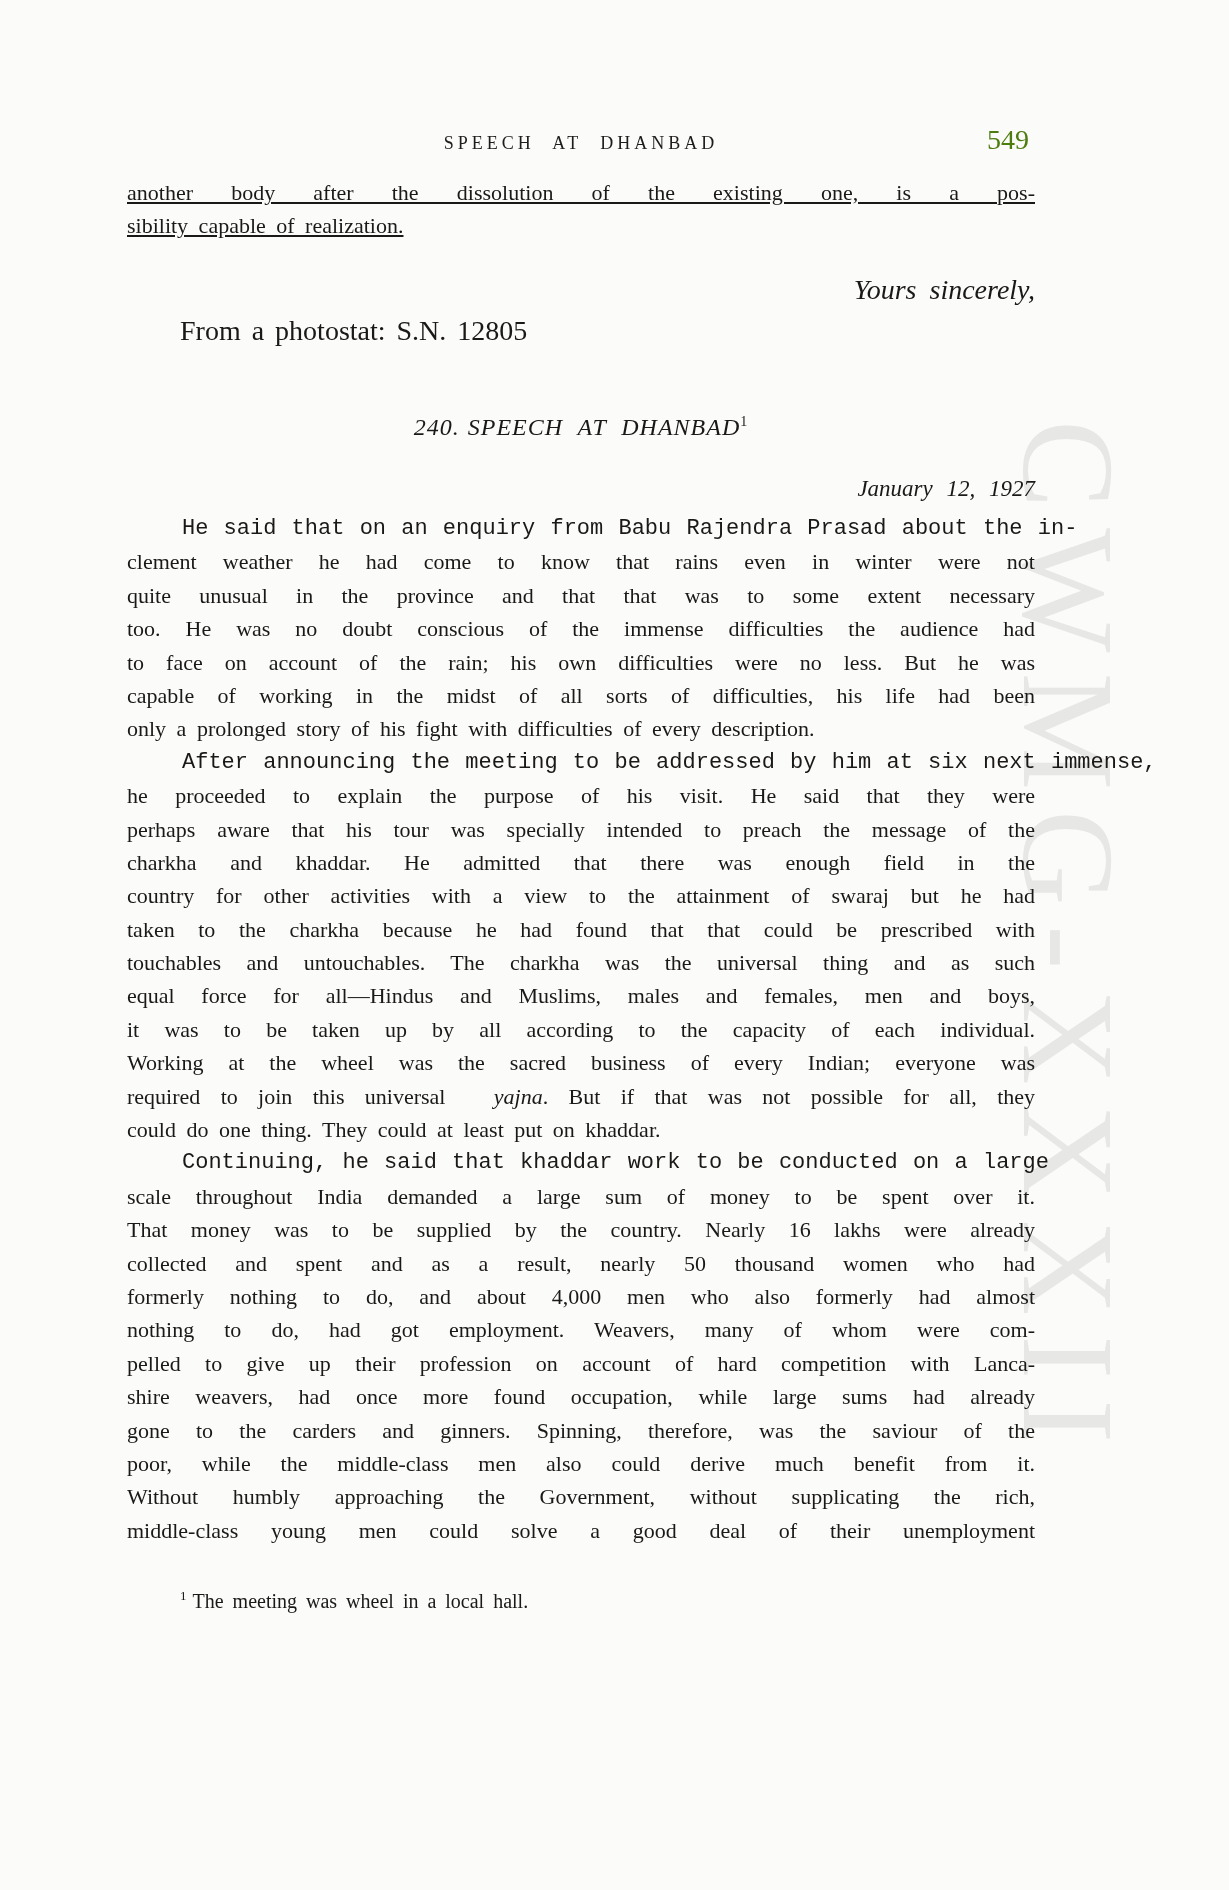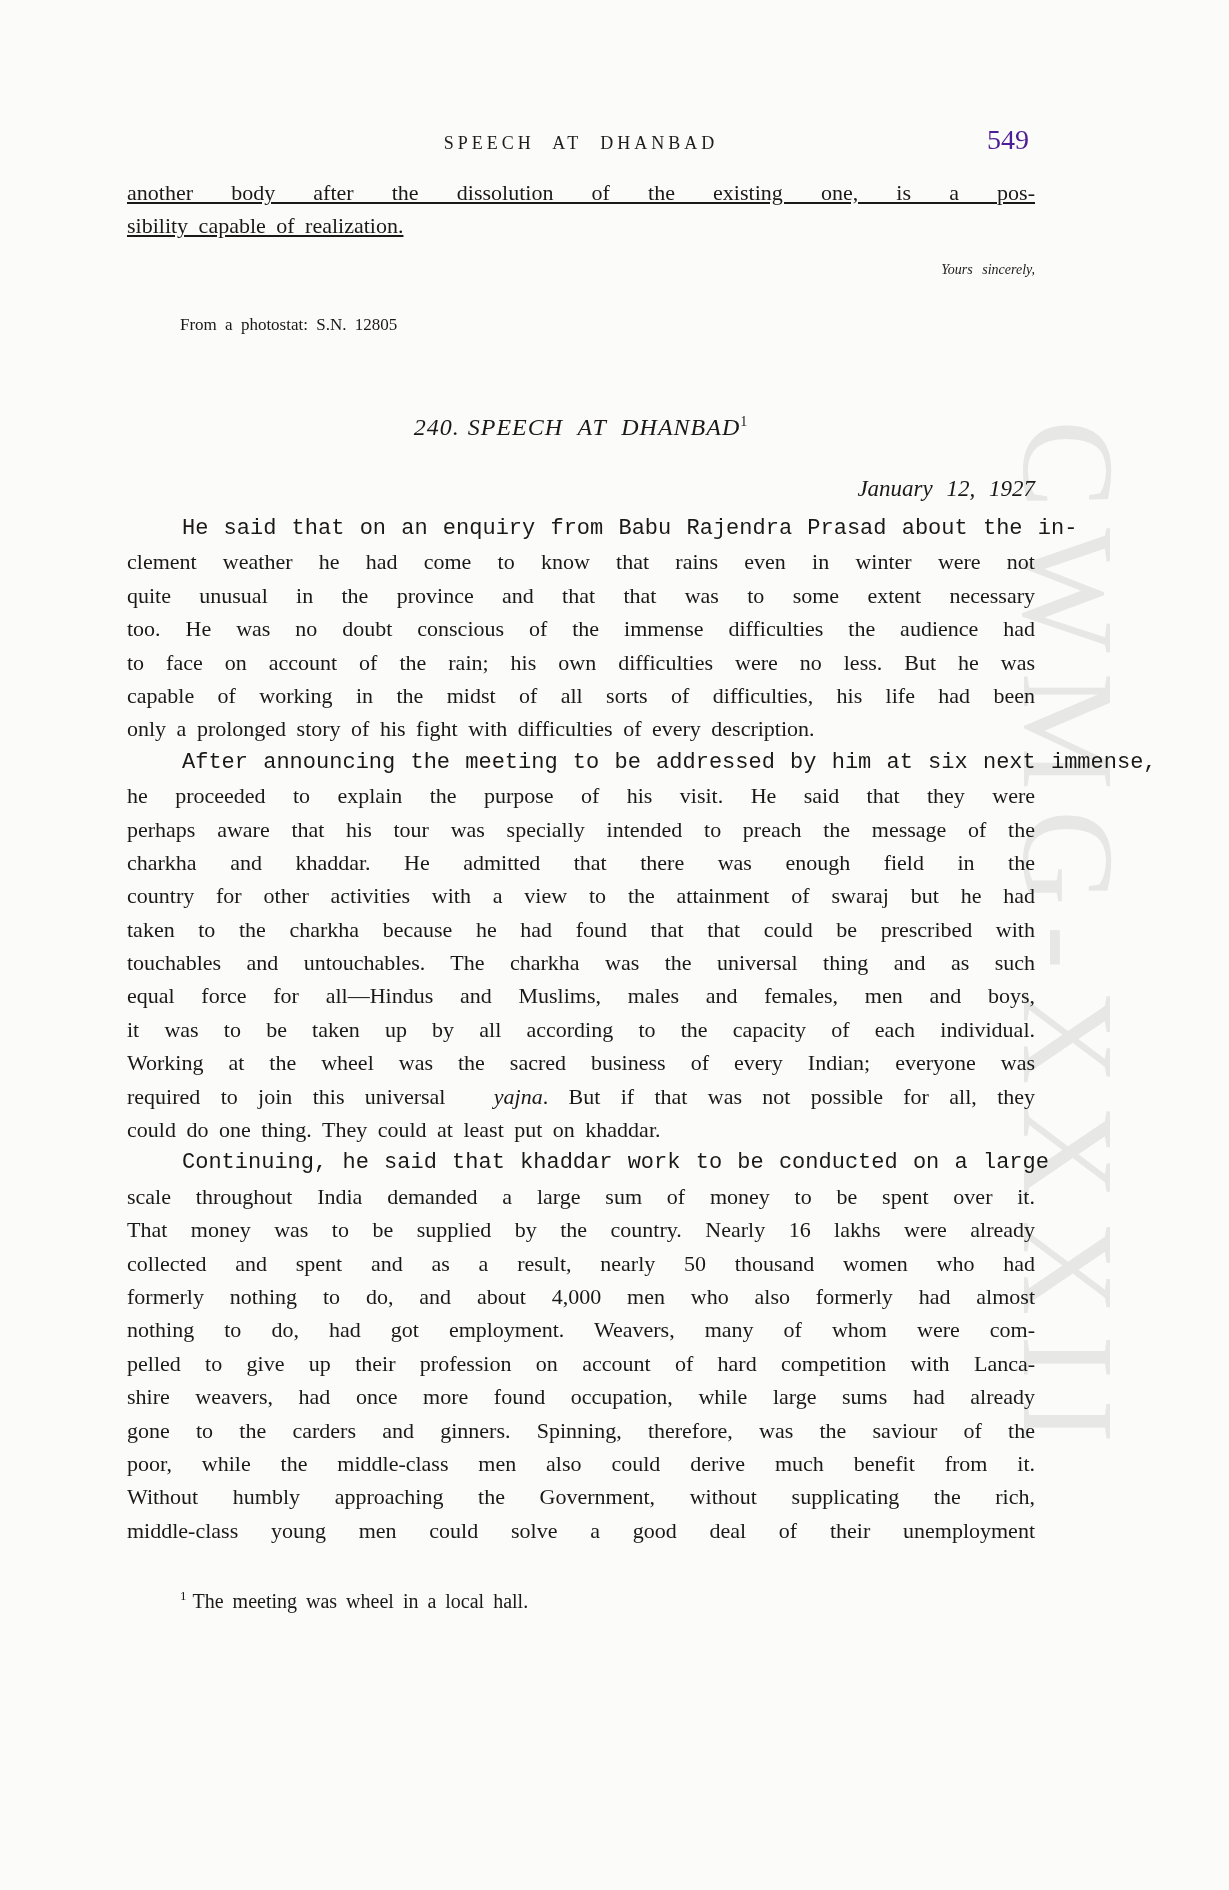--- a/index.html
+++ b/index.html
@@ -30,46 +30,46 @@
     text-align:center;
     font-size:18px;
     letter-spacing:4px;
     word-spacing:10px;
     color:#1f1d1b;
   }
   .folio{
     position:absolute;
     right:200px;top:124px;
     font-size:28px;
-    color:#4c1d95;
+    color:#4d7c0f;
   }
   .block{position:absolute;left:127px;width:908px;}
   .continuation{top:176px;text-decoration:underline;}
   .bodytext{top:512px;}
   .line{
     height:33.4px;line-height:33.4px;
     font-size:22px;
     text-align:justify;
     text-align-last:justify;
     word-spacing:2px;
     white-space:nowrap;
   }
   .line.nojust{text-align-last:left;word-spacing:5px;white-space:normal;}
   .line.indent{padding-left:55px;font-family:Liberation Mono, monospace;}
   .signature{
     position:absolute;
-    right:194px;top:262px;
+    right:194px;top:274px;
     font-style:italic;
-    font-size:14px;
+    font-size:28px;
     word-spacing:6px;
   }
   .source-line{
     position:absolute;
     left:180px;top:315px;
-    font-size:17px;
+    font-size:28px;
     word-spacing:4px;
   }
   .article-title{
     position:absolute;
     left:127px;top:414px;width:908px;
     text-align:center;
     font-style:italic;
     font-size:24px;
     letter-spacing:1px;
     word-spacing:8px;

